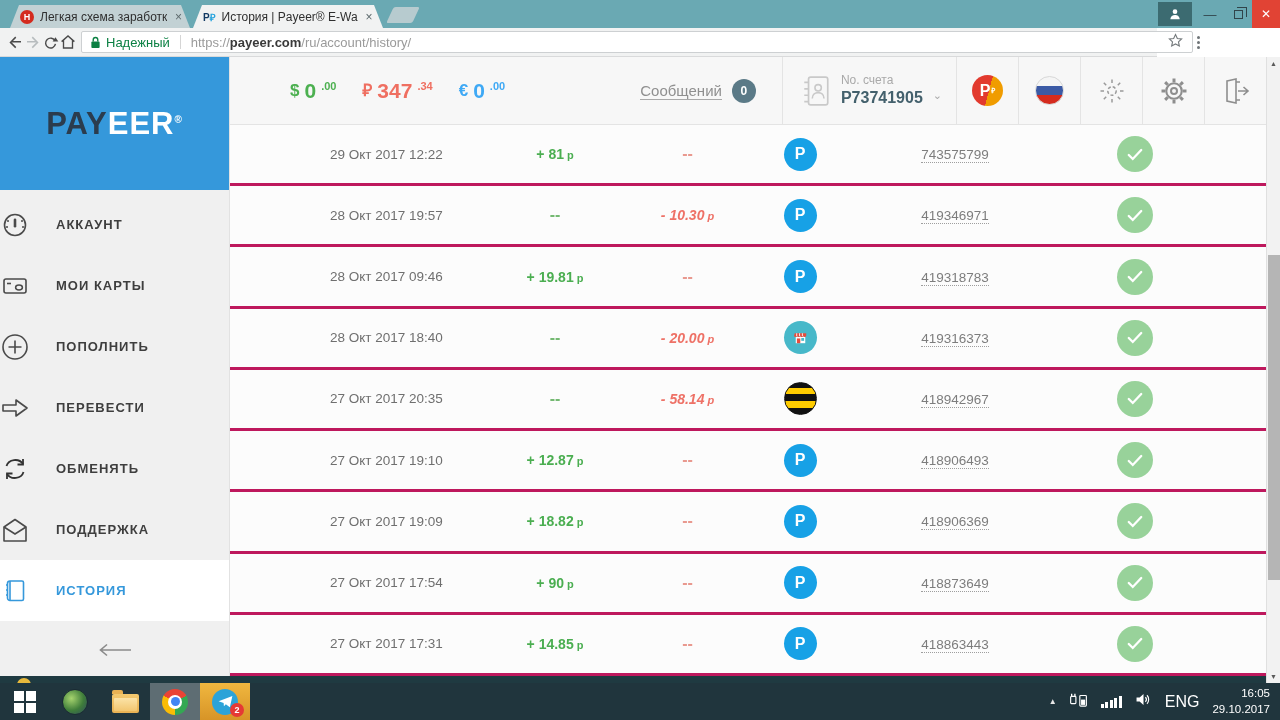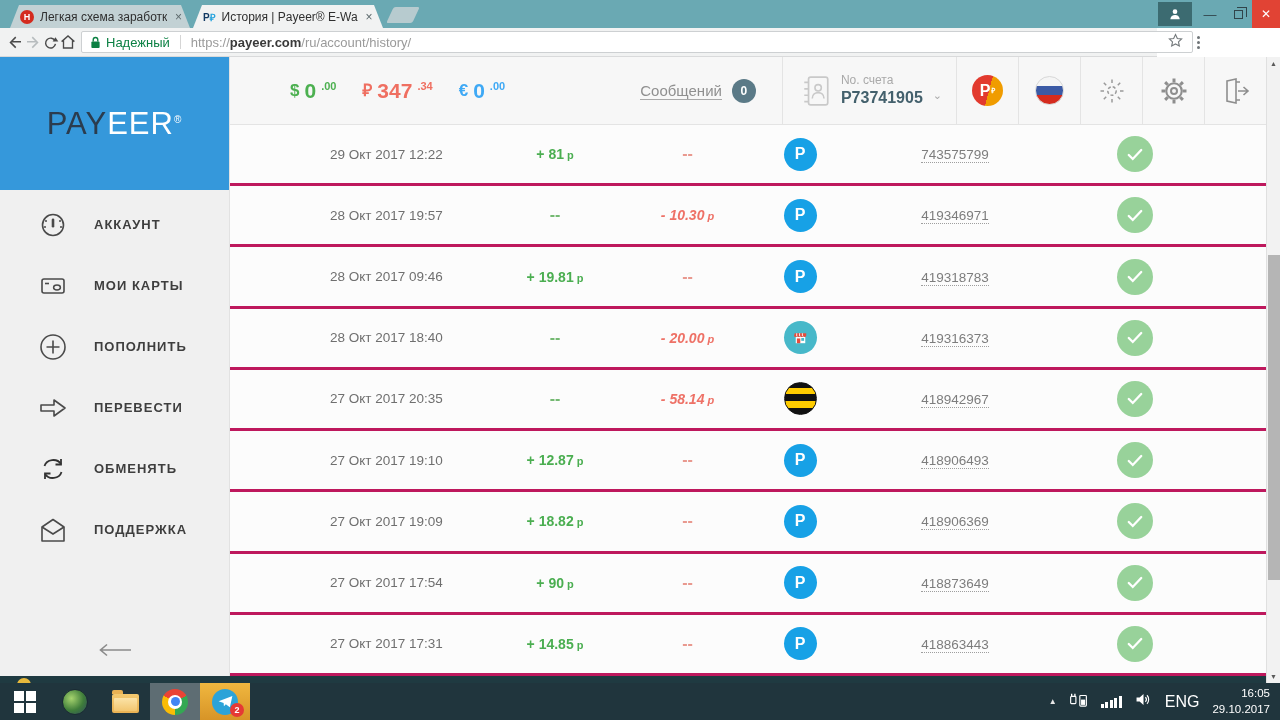--- a/index.html
+++ b/index.html
@@ -46,25 +46,25 @@
   .menu-dots { width:26px; display:flex; flex-direction:column; align-items:center; gap:2px; margin-left:4px; }
   .menu-dots i { width:3px; height:3px; border-radius:50%; background:#6e7477; }
 
   
   .page { position:absolute; top:57px; left:0; width:1280px; height:626px; background:#fbfbfb; }
 
   
   .sidebar { position:absolute; left:0; top:0; width:230px; height:626px; background:#f0f0f0;
              border-right:1px solid #e2e2e2; }
   .logo-block { height:133px; background:#3598db; display:flex; align-items:center; justify-content:center; }
-  .logo { font-size:31px; font-weight:normal; letter-spacing:1px; color:#2b3c4e; }
+  .logo { font-size:31px; font-weight:bold; letter-spacing:1px; color:#2b3c4e; }
   .logo .lt { color:#ffffff; }
   .logo sup { font-size:10px; color:#fff; }
   .menu { position:absolute; top:137px; left:0; width:229px; }
-  .menu-item { height:61px; display:flex; align-items:center; padding-left:38px; cursor:pointer; }
+  .menu-item { height:61px; display:flex; align-items:center; cursor:pointer; }
   .menu-item .mi-icon { width:30px; height:30px; margin-right:26px; display:flex; align-items:center; justify-content:center; }
   .menu-item .mi-label { font-size:13px; font-weight:bold; letter-spacing:1px; color:#3e3e3e; }
   .menu-item.active { background:#ffffff; }
   .menu-item.active .mi-label { color:#3598db; }
   .collapse { height:58px; display:flex; align-items:center; justify-content:center; }
 
   
   .acct-header { position:absolute; left:230px; top:0; width:1036px; height:68px; background:#f7f7f7;
                  border-bottom:1px solid #e4e4e4; display:flex; align-items:center; }
   .balances { display:flex; gap:26px; margin-left:60px; }
@@ -288,20 +288,29 @@
         </div>
         <div class="menu-item">
           <span class="mi-icon">
             <svg width="30" height="26" viewBox="0 0 30 26">
               <path d="M4 10 L15 2.5 L26 10 V24 H4 Z" fill="none" stroke="#4a4a4a" stroke-width="1.6" stroke-linejoin="round"></path>
               <path d="M4 10 L15 17 L26 10" fill="none" stroke="#4a4a4a" stroke-width="1.6"></path>
             </svg>
           </span>
           <span class="mi-label">ПОДДЕРЖКА</span>
         </div>
+        <div class="menu-item active">
+          <span class="mi-icon">
+            <svg width="28" height="28" viewBox="0 0 28 28">
+              <path d="M9 4 H21 a1.5 1.5 0 0 1 1.5 1.5 V22 a1.5 1.5 0 0 1 -1.5 1.5 H9 a2.5 2.5 0 0 1 -2.5 -2.5 V6.5 A2.5 2.5 0 0 1 9 4 Z" fill="none" stroke="#3598db" stroke-width="1.6"></path>
+              <path d="M9 4 V23.5 M6.5 8 h-1.5 M6.5 13 h-1.5 M6.5 18 h-1.5" stroke="#3598db" stroke-width="1.6"></path>
+            </svg>
+          </span>
+          <span class="mi-label">ИСТОРИЯ</span>
+        </div>
       </div>
     <div class="collapse" style="position:absolute; top:427px; left:0; width:229px; margin-top:137px;">
       <svg width="34" height="14" viewBox="0 0 34 14">
           <path d="M33 7 H3 M9 1.5 L2.5 7 L9 12.5" stroke="#8a8a8a" stroke-width="1.6" fill="none"></path>
         </svg>
     </div>
   </div>
 
   <div class="acct-header">
     <div class="balances" id="balances">

